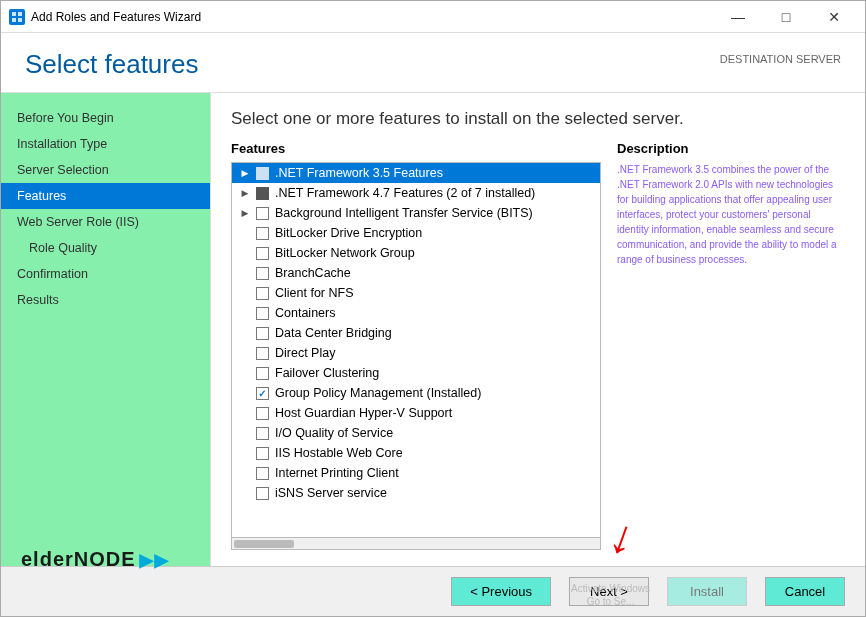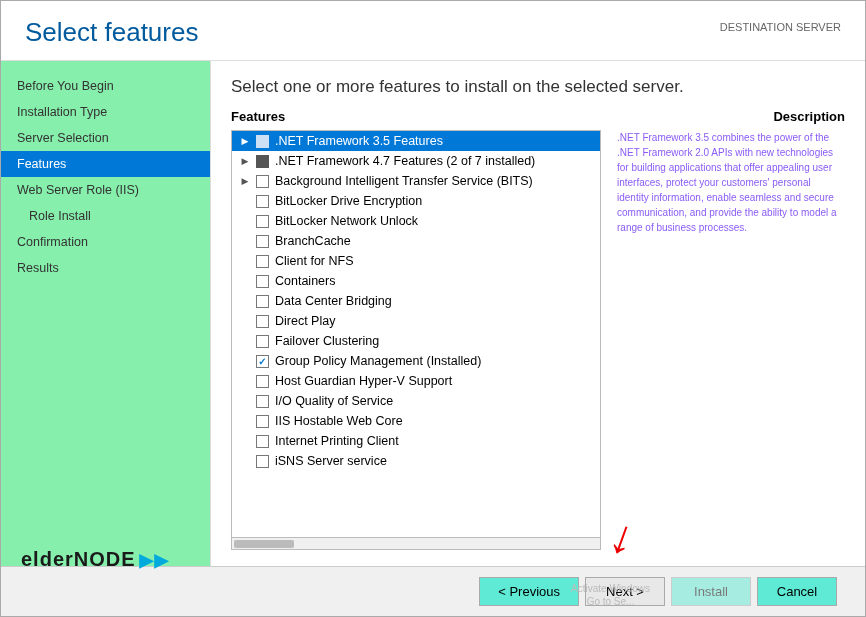--- a/index.html
+++ b/index.html
@@ -216,38 +216,37 @@
     .description-panel {
       flex: 1;
       display: flex;
       flex-direction: column;
     }
 
     .description-panel-title {
       font-weight: 600;
       font-size: 13px;
       margin-bottom: 6px;
-      text-align: right;
     }
 
     .description-text {
       font-size: 10px;
       color: #8b5cf6;
       line-height: 1.5;
     }
 
     
     .wizard-footer {
       background: #f0f0f0;
       border-top: 1px solid #ccc;
-      padding: 10px 28px;
+      padding: 10px 20px;
       display: flex;
       justify-content: flex-end;
       align-items: center;
-      gap: 6px;
+      gap: 18px;
       flex-shrink: 0;
       position: relative;
     }
 
     .footer-btn {
       padding: 6px 18px;
       font-size: 13px;
       border: 1px solid #aaa;
       background: #5eead4;
       cursor: pointer;
@@ -317,35 +316,51 @@
       height: 8px;
       background: #bbb;
       border-radius: 2px;
     }
   </style>
 </head>
 <body>
 
 <div class="window">
 
+  <div class="titlebar">
+    <div class="titlebar-icon">
+      <svg width="12" height="12" viewBox="0 0 12 12">
+        <rect x="1" y="1" width="4" height="4" fill="white" opacity="0.8"></rect>
+        <rect x="7" y="1" width="4" height="4" fill="white" opacity="0.8"></rect>
+        <rect x="1" y="7" width="4" height="4" fill="white" opacity="0.8"></rect>
+        <rect x="7" y="7" width="4" height="4" fill="white" opacity="0.8"></rect>
+      </svg>
+    </div>
+    <span class="titlebar-title">Add Roles and Features Wizard</span>
+    <div class="titlebar-controls">
+      <button class="titlebar-btn">—</button>
+      <button class="titlebar-btn">□</button>
+      <button class="titlebar-btn close">✕</button>
+    </div>
+  </div>
 
   <div class="wizard-header">
     <h1 class="wizard-header-title">Select features</h1>
     <div class="destination-server">DESTINATION SERVER</div>
   </div>
 
   <div class="wizard-body">
 
     <nav class="wizard-nav">
     <div class="nav-item">Before You Begin</div>
         <div class="nav-item">Installation Type</div>
         <div class="nav-item">Server Selection</div>
         <div class="nav-item active">Features</div>
         <div class="nav-item">Web Server Role (IIS)</div>
-        <div class="nav-item sub">Role Install</div>
+        <div class="nav-item sub">Role Quality</div>
         <div class="nav-item">Confirmation</div>
         <div class="nav-item">Results</div>
       </nav>
 
     <div class="wizard-content">
       <p class="content-description">Select one or more features to install on the selected server.</p>
       <div class="content-columns">
 
         <div class="features-panel">
           <div class="features-panel-title">Features</div>
@@ -366,21 +381,21 @@
                 <span>Background Intelligent Transfer Service (BITS)</span>
               </div>
               <div class="feature-item">
                 <div class="expand-btn"></div>
                 <div class="feature-checkbox"></div>
                 <span>BitLocker Drive Encryption</span>
               </div>
               <div class="feature-item">
                 <div class="expand-btn"></div>
                 <div class="feature-checkbox"></div>
-                <span>BitLocker Network Unlock</span>
+                <span>BitLocker Network Group</span>
               </div>
               <div class="feature-item">
                 <div class="expand-btn"></div>
                 <div class="feature-checkbox"></div>
                 <span>BranchCache</span>
               </div>
               <div class="feature-item">
                 <div class="expand-btn"></div>
                 <div class="feature-checkbox"></div>
                 <span>Client for NFS</span>

